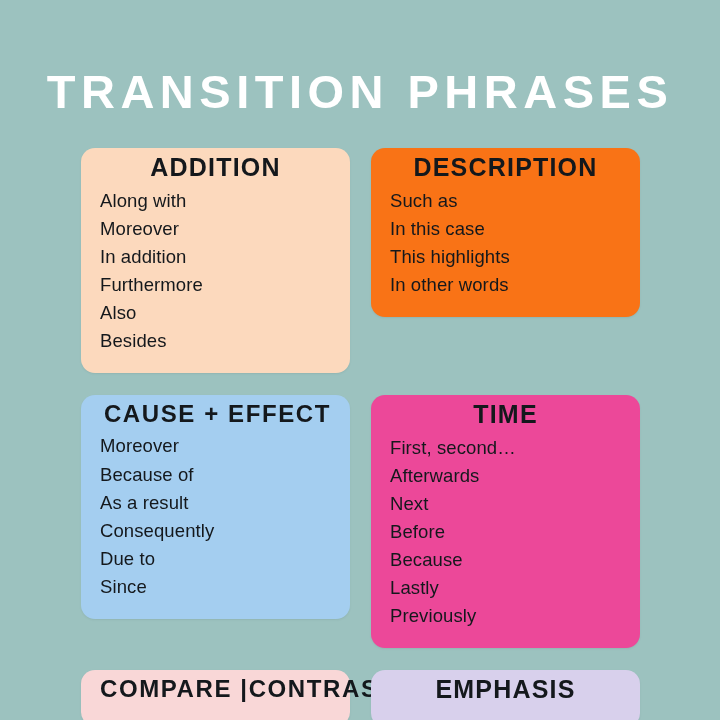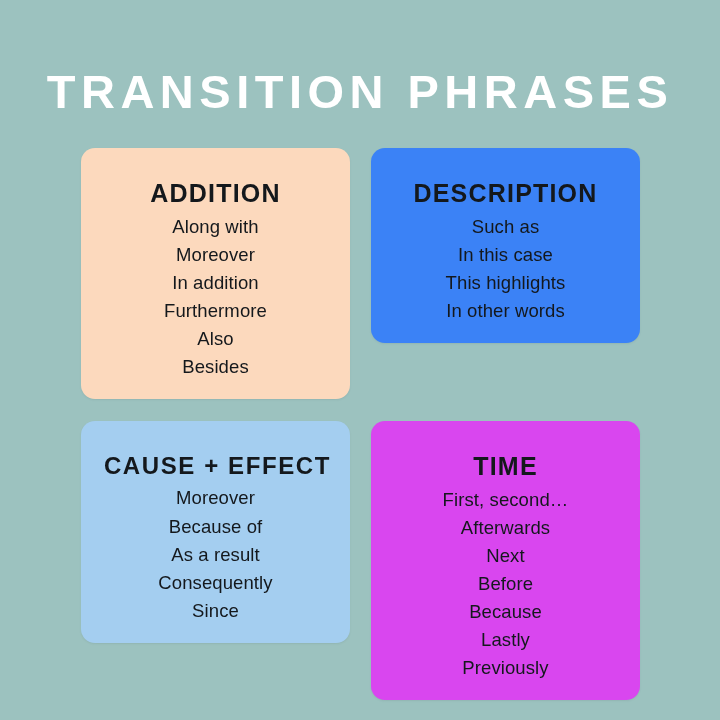--- a/index.html
+++ b/index.html
@@ -40,21 +40,21 @@
     width: 559px;
     display: grid;
     grid-template-columns: 269px 269px;
     column-gap: 21px;
     row-gap: 22px;
     align-items: start;
   }
   .card {
     box-sizing: border-box;
     border-radius: 14px;
-    padding: 30px 19px 18px 19px;
+    padding: 4px 19px 18px 19px;
     box-shadow: 0 1px 2px rgba(60,80,80,0.10);
   }
   .card-title {
     font-size: 25px;
     font-weight: bold;
     color: #14181c;
     letter-spacing: 1.2px;
     line-height: 1.26;
     margin: 0 0 3px 0;
     text-align: center;
@@ -62,33 +62,32 @@
   }
   .card-title.wide {
     letter-spacing: 1.6px;
     font-size: 24px;
     text-align: right;
   }
   .card-list {
     list-style: none;
     margin: 0;
     padding: 0;
-    text-align: center;
   }
   .card-list li {
     font-size: 18.5px;
     color: #14181c;
     line-height: 1.52;
     letter-spacing: 0.1px;
     white-space: nowrap;
   }
   .c-addition  { background: #fcd9bd; }
-  .c-description { background: #3b82f6; }
+  .c-description { background: #f97316; }
   .c-cause     { background: #a4cef0; }
-  .c-time      { background: #d946ef; }
+  .c-time      { background: #ec4899; }
   .c-compare   { background: #f9d7d7; }
   .c-emphasis  { background: #d8d0ec; }
 </style>
 </head>
 <body>
 
 <div class="poster">
 
   <div class="poster-title">TRANSITION PHRASES</div>
 
@@ -116,20 +115,21 @@
       </ul>
     </div>
 
     <div class="card c-cause">
       <div class="card-title wide">CAUSE + EFFECT</div>
       <ul class="card-list">
         <li>Moreover</li>
         <li>Because of</li>
         <li>As a result</li>
         <li>Consequently</li>
+        <li>Due to</li>
         <li>Since</li>
       </ul>
     </div>
 
     <div class="card c-time">
       <div class="card-title">TIME</div>
       <ul class="card-list">
         <li>First, second…</li>
         <li>Afterwards</li>
         <li>Next</li>

